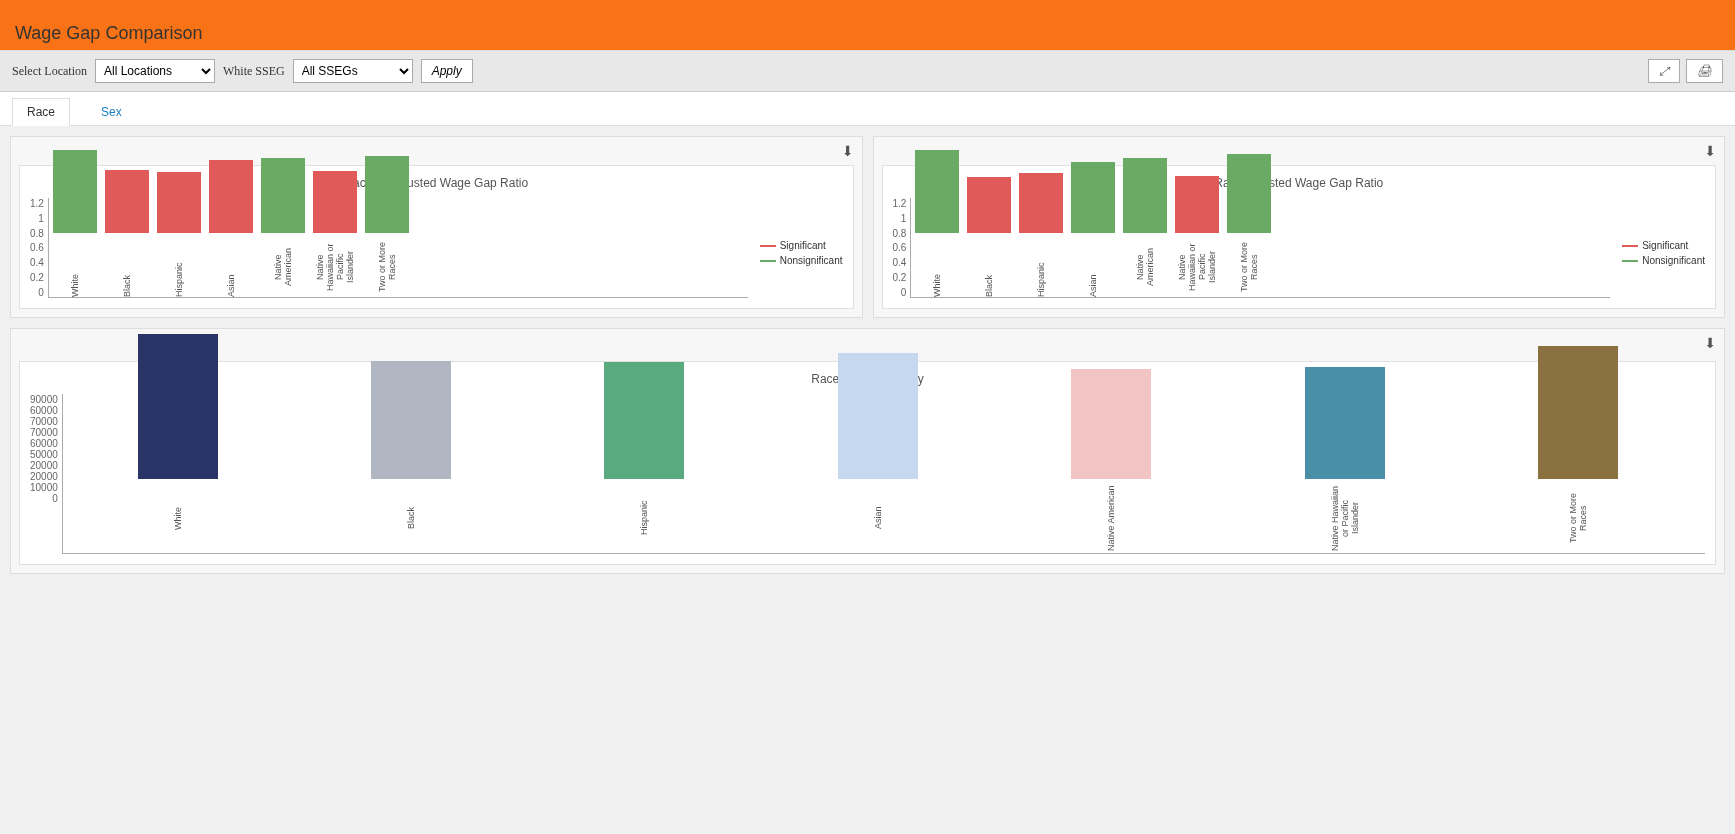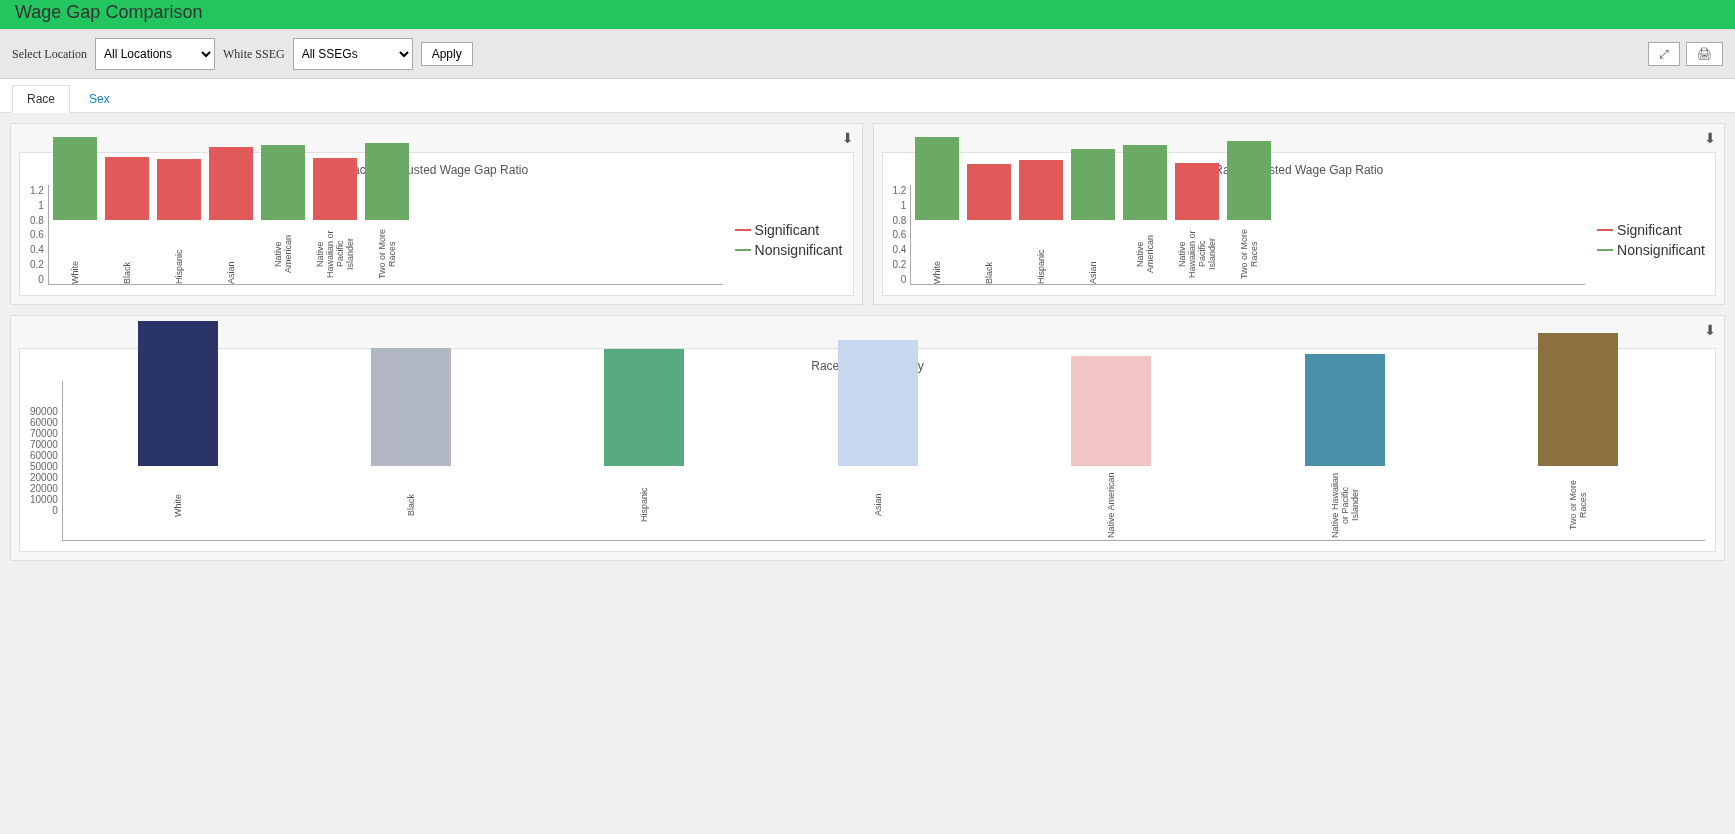--- a/index.html
+++ b/index.html
@@ -1,27 +1,27 @@
 <!DOCTYPE html>
 <html><head>
   <meta charset="utf-8">
   <style>
     * { box-sizing: border-box; margin: 0; padding: 0; }
     body { font-family: Arial, sans-serif; font-size: 12px; background: #f0f0f0; color: #333; }
 
-    .page-title { font-size: 18px; font-weight: normal; padding: 2px 15px 6px; background: #22c55e; border-bottom: 1px solid #ddd; }
+    .page-title { font-size: 18px; font-weight: normal; padding: 23px 15px 6px; background: #f97316; border-bottom: 1px solid #ddd; }
 
     .toolbar { background: #e8e8e8; padding: 8px 12px; display: flex; align-items: center; gap: 8px; border-bottom: 1px solid #ccc; }
     .toolbar label { font-size: 12px; font-family: Liberation Serif, serif; }
-    .toolbar select { font-size: 12px; padding: 2px 4px; border: 1px solid #aaa; background: #fff; height: 32px; min-width: 120px; }
-    .toolbar button { font-size: 12px; padding: 2px 10px; background: #fff; border: 1px solid #aaa; cursor: pointer; height: 24px; }
+    .toolbar select { font-size: 12px; padding: 2px 4px; border: 1px solid #aaa; background: #fff; height: 24px; min-width: 120px; }
+    .toolbar button { font-size: 12px; padding: 2px 10px; background: #fff; border: 1px solid #aaa; cursor: pointer; height: 24px; font-style: italic; }
     .toolbar-right { margin-left: auto; display: flex; gap: 6px; }
     .icon-btn { background: none; border: none; cursor: pointer; font-size: 14px; padding: 2px 5px; color: #555; }
 
-    .tabs { background: #fff; padding: 6px 12px 0; border-bottom: 1px solid #ddd; display: flex; gap: 4px; }
+    .tabs { background: #fff; padding: 6px 12px 0; border-bottom: 1px solid #ddd; display: flex; gap: 16px; }
     .tab { padding: 6px 14px; font-size: 12px; cursor: pointer; border: 1px solid transparent; border-bottom: none; margin-bottom: -1px; }
     .tab.active { border-color: #ddd; border-bottom: 1px solid #fff; background: #fff; }
     .tab.inactive { color: #1a7fc1; }
 
     .main-content { padding: 10px; display: flex; flex-direction: column; gap: 10px; }
 
     .chart-row { display: flex; gap: 10px; }
 
     .chart-panel { background: #f7f7f7; border: 1px solid #ddd; flex: 1; padding: 8px; position: relative; }
     .chart-panel-full { background: #f7f7f7; border: 1px solid #ddd; width: 100%; padding: 8px; position: relative; }
@@ -35,31 +35,31 @@
     .bar-chart-container { display: flex; align-items: flex-end; position: relative; }
 
     .y-axis { display: flex; flex-direction: column; justify-content: space-between; align-items: flex-end; padding-right: 4px; font-size: 10px; color: #666; }
 
     .bars-area { display: flex; align-items: flex-end; gap: 10px; flex: 1; position: relative; border-left: 1px solid #aaa; border-bottom: 1px solid #aaa; padding: 0 10px 0 8px; }
 
     .bar-group { display: flex; flex-direction: column; align-items: center; }
     .bar { width: 44px; }
     .bar-label { font-size: 9px; color: #555; text-align: center; margin-top: 4px; writing-mode: vertical-rl; transform: rotate(180deg); height: 60px; display: flex; align-items: center; }
 
-    .legend { display: flex; flex-direction: column; gap: 4px; margin-left: 10px; font-size: 14px; align-self: center; }
+    .legend { display: flex; flex-direction: column; gap: 4px; margin-left: 10px; font-size: 10px; align-self: center; }
     .legend-item { display: flex; align-items: center; gap: 4px; }
     .legend-color { width: 12px; height: 3px; }
 
     
     .salary-bars-area { display: flex; align-items: flex-end; gap: 20px; flex: 1; border-left: 1px solid #aaa; border-bottom: 1px solid #aaa; padding: 0 20px 0 8px; height: 160px; }
     .salary-bar-group { display: flex; flex-direction: column; align-items: center; flex: 1; }
     .salary-bar { width: 80px; }
     .salary-bar-label { font-size: 9px; color: #555; text-align: center; margin-top: 4px; writing-mode: vertical-rl; transform: rotate(180deg); height: 70px; display: flex; align-items: center; justify-content: center; }
 
-    .salary-y-axis { display: flex; flex-direction: column; justify-content: center; align-items: flex-end; padding-right: 4px; font-size: 10px; color: #666; height: 160px; }
+    .salary-y-axis { display: flex; flex-direction: column; justify-content: flex-start; align-items: flex-end; padding-right: 4px; font-size: 10px; color: #666; height: 160px; }
   </style>
 </head>
 <body>
 
 <div class="page-title">Wage Gap Comparison</div>
 
 <div class="toolbar">
   <label>Select Location</label>
   <select>
     <option>All Locations</option>

